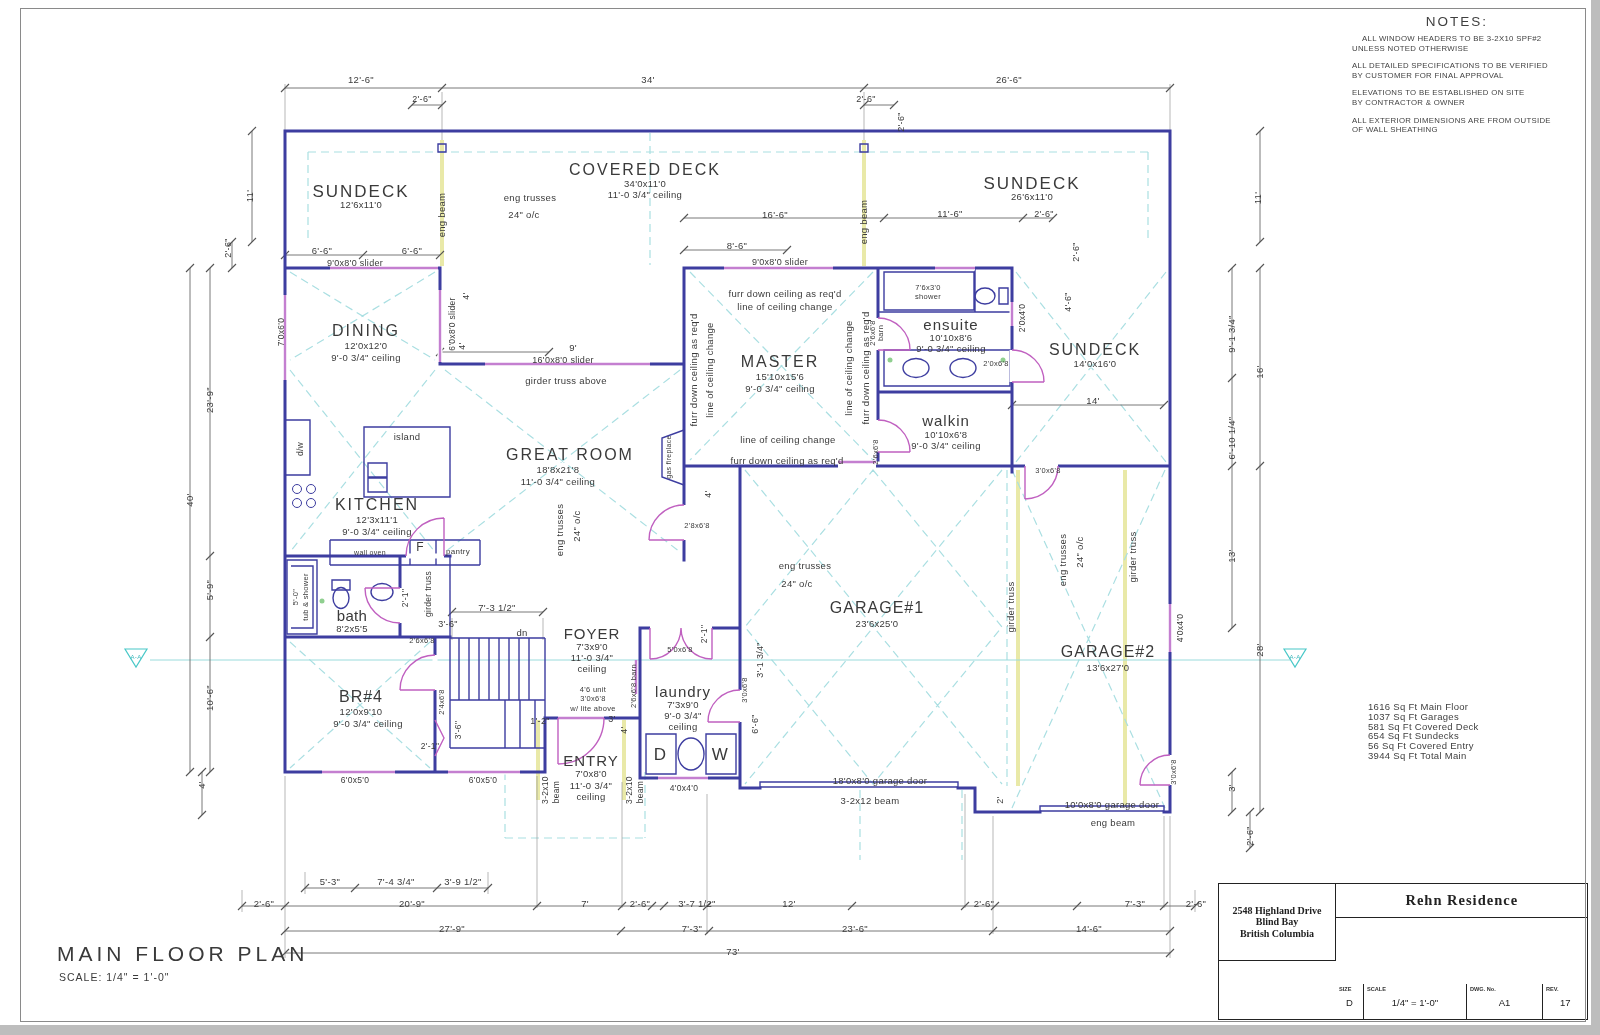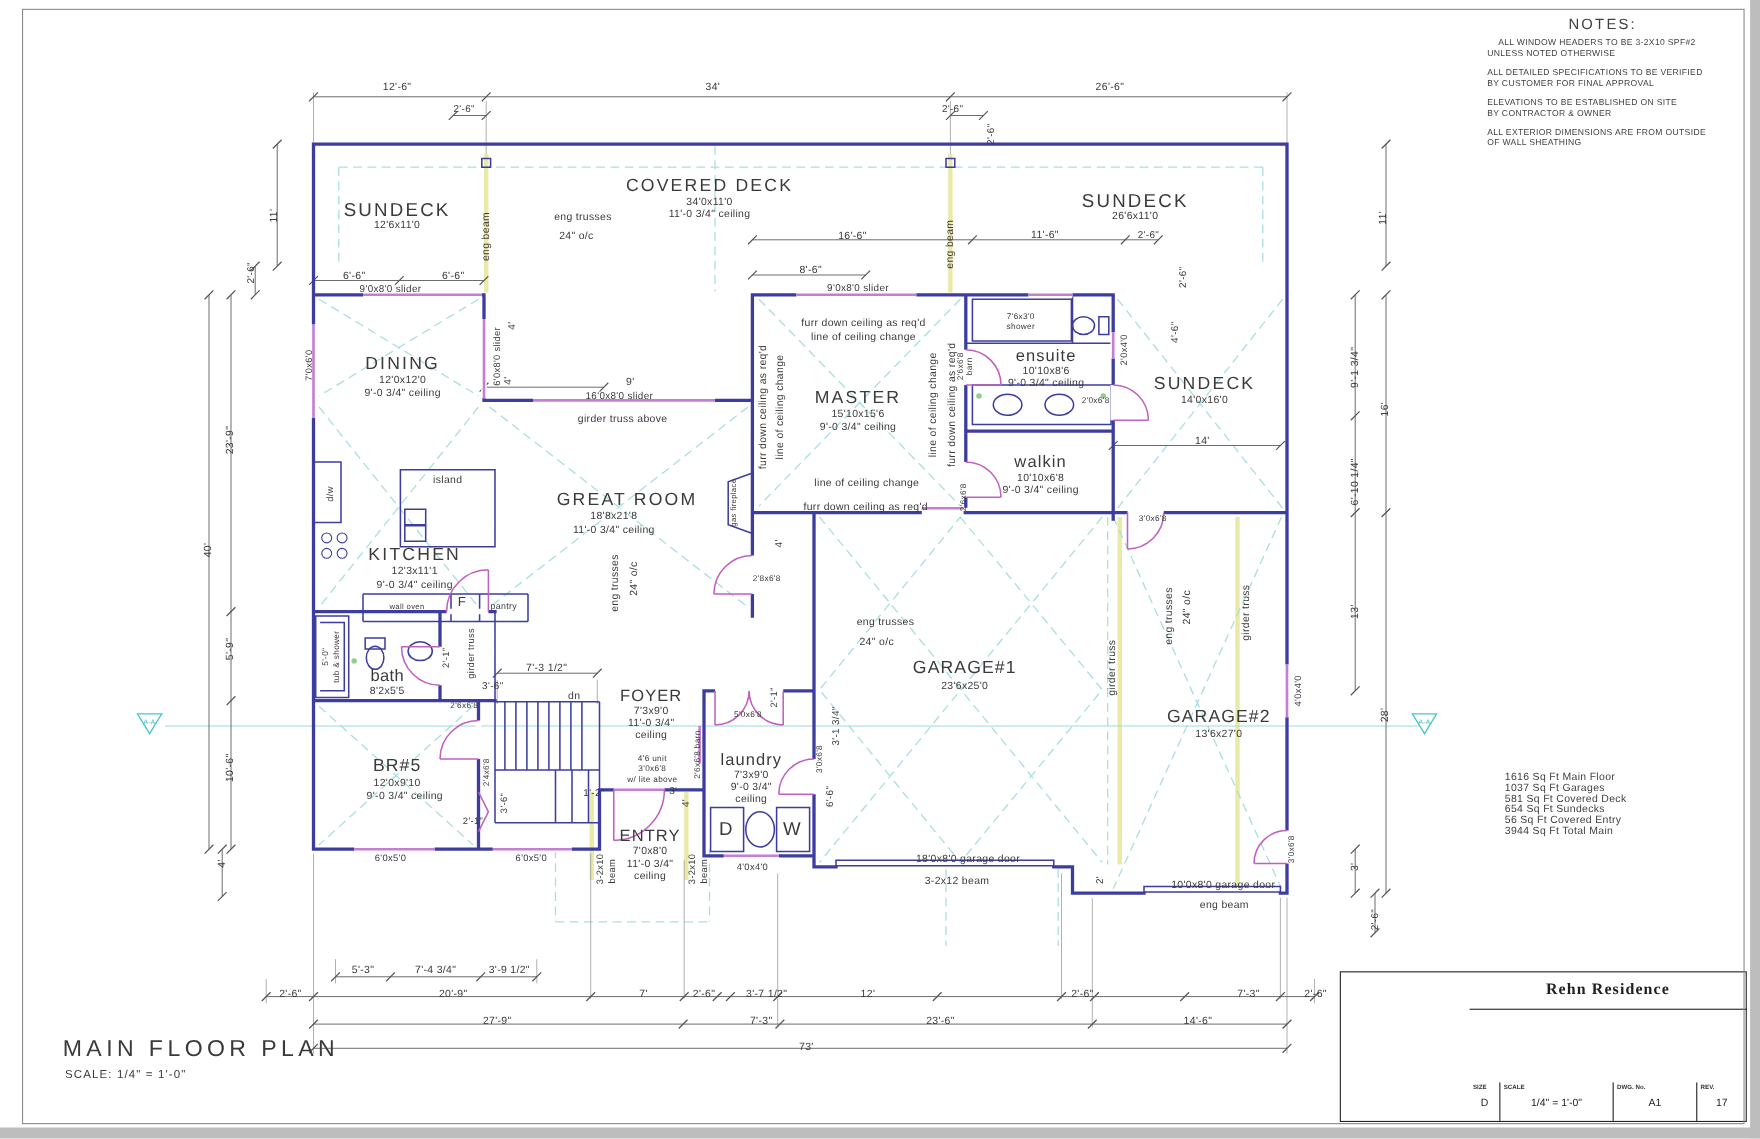--- a/index.html
+++ b/index.html
@@ -248,21 +248,21 @@
       <span class="pl" style="left: 202px; top: 785px; font-size: 9.5px; letter-spacing: 0.3px; transform: translate(-50%, -50%) rotate(-90deg);">4'</span>
       <span class="pl" style="left: 296px; top: 597px; font-size: 7.5px; letter-spacing: 0.3px; transform: translate(-50%, -50%) rotate(-90deg);">5'-0"</span>
       <span class="pl" style="left: 306px; top: 597px; font-size: 7.5px; letter-spacing: 0.3px; transform: translate(-50%, -50%) rotate(-90deg);">tub &amp; shower</span>
       <span class="pl" style="left: 352px; top: 615px; font-size: 15px; letter-spacing: 0.3px; transform: translate(-50%, -50%);">bath</span>
       <span class="pl" style="left: 352px; top: 629px; font-size: 9.5px; letter-spacing: 0.3px; transform: translate(-50%, -50%);">8'2x5'5</span>
       <span class="pl" style="left: 405px; top: 598px; font-size: 8.5px; letter-spacing: 0.3px; transform: translate(-50%, -50%) rotate(-90deg);">2'-1"</span>
       <span class="pl" style="left: 448px; top: 624px; font-size: 9px; letter-spacing: 0.3px; transform: translate(-50%, -50%);">3'-6"</span>
       <span class="pl" style="left: 422px; top: 641px; font-size: 7.5px; letter-spacing: 0.3px; transform: translate(-50%, -50%);">2'6x6'8</span>
       <span class="pl" style="left: 497px; top: 608px; font-size: 9.5px; letter-spacing: 0.3px; transform: translate(-50%, -50%);">7'-3 1/2"</span>
       <span class="pl" style="left: 522px; top: 633px; font-size: 9.5px; letter-spacing: 0.3px; transform: translate(-50%, -50%);">dn</span>
-      <span class="pl" style="left: 361px; top: 697px; font-size: 16px; letter-spacing: 1px; transform: translate(-50%, -50%);">BR#5</span>
+      <span class="pl" style="left: 361px; top: 697px; font-size: 16px; letter-spacing: 1px; transform: translate(-50%, -50%);">BR#4</span>
       <span class="pl" style="left: 361px; top: 712px; font-size: 9.5px; letter-spacing: 0.3px; transform: translate(-50%, -50%);">12'0x9'10</span>
       <span class="pl" style="left: 368px; top: 724px; font-size: 9.5px; letter-spacing: 0.3px; transform: translate(-50%, -50%);">9'-0 3/4" ceiling</span>
       <span class="pl" style="left: 442px; top: 702px; font-size: 7.5px; letter-spacing: 0.3px; transform: translate(-50%, -50%) rotate(-90deg);">2'4x6'8</span>
       <span class="pl" style="left: 430px; top: 746px; font-size: 8.5px; letter-spacing: 0.3px; transform: translate(-50%, -50%);">2'-1"</span>
       <span class="pl" style="left: 458px; top: 730px; font-size: 8.5px; letter-spacing: 0.3px; transform: translate(-50%, -50%) rotate(-90deg);">3'-6"</span>
       <span class="pl" style="left: 355px; top: 780px; font-size: 8.5px; letter-spacing: 0.3px; transform: translate(-50%, -50%);">6'0x5'0</span>
       <span class="pl" style="left: 483px; top: 780px; font-size: 8.5px; letter-spacing: 0.3px; transform: translate(-50%, -50%);">6'0x5'0</span>
       <span class="pl" style="left: 592px; top: 633px; font-size: 15px; letter-spacing: 1px; transform: translate(-50%, -50%);">FOYER</span>
       <span class="pl" style="left: 592px; top: 647px; font-size: 9.5px; letter-spacing: 0.3px; transform: translate(-50%, -50%);">7'3x9'0</span>
       <span class="pl" style="left: 592px; top: 658px; font-size: 9.5px; letter-spacing: 0.3px; transform: translate(-50%, -50%);">11'-0 3/4"</span>
@@ -350,20 +350,25 @@
       <div>581 Sq Ft Covered Deck</div>
       <div>654 Sq Ft Sundecks</div>
       <div>56 Sq Ft Covered Entry</div>
       <div>3944 Sq Ft Total Main</div>
     </div>
 
   <div id="plan-title">MAIN FLOOR PLAN</div>
   <div id="plan-scale">SCALE: 1/4" = 1'-0"</div>
 
   <div id="tblock">
+    <div id="tb-address" class="tb-abs">
+        <div>2548 Highland Drive</div>
+        <div>Blind Bay</div>
+        <div>British Columbia</div>
+      </div>
     <div id="tb-project" class="tb-abs">Rehn Residence</div>
     <div id="tb-bottom" class="tb-abs">
       <div class="tb-cell" style="width:28px">
         <span class="clab">SIZE</span>
         <span class="cval">D</span>
       </div>
       <div class="tb-cell" style="width:103px">
         <span class="clab">SCALE</span>
         <span class="cval">1/4" = 1'-0"</span>
       </div>

